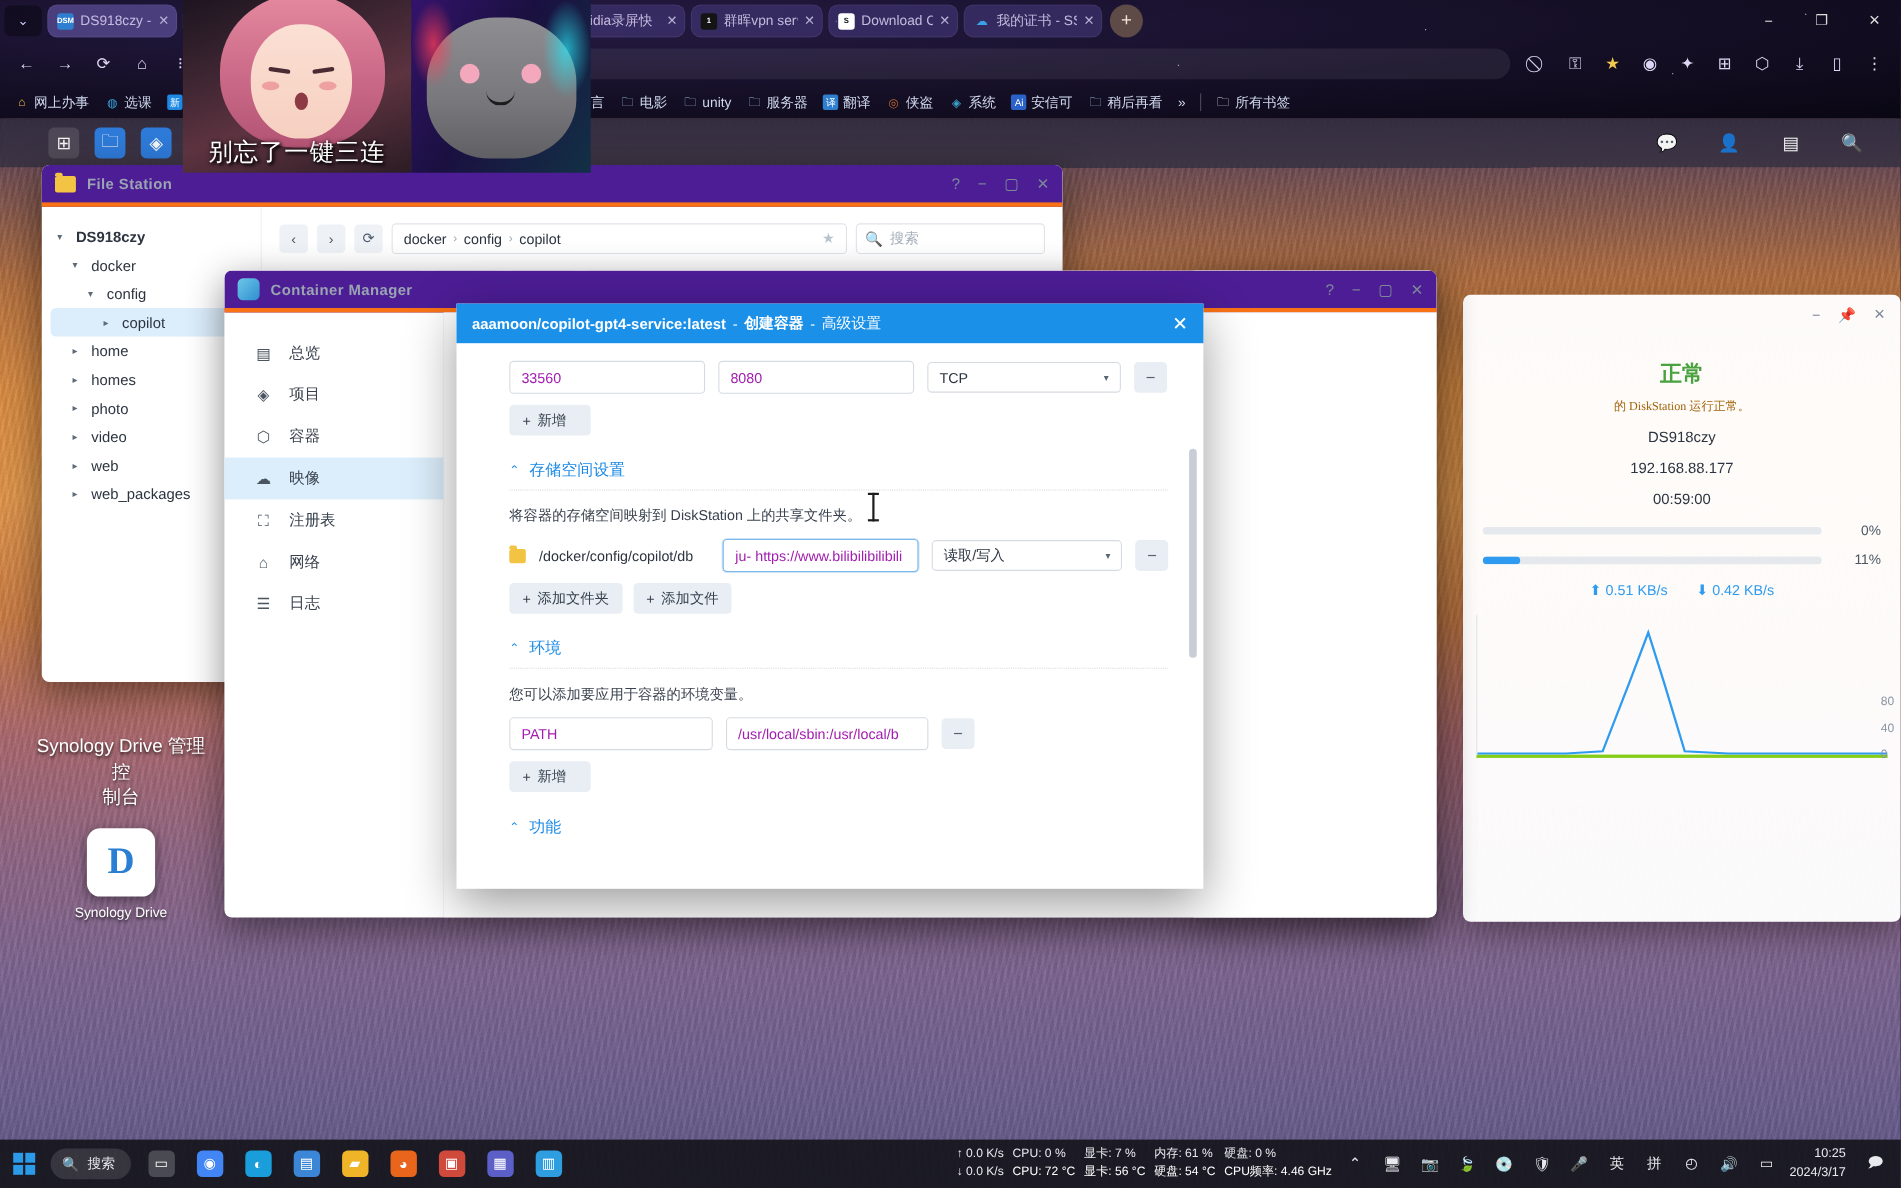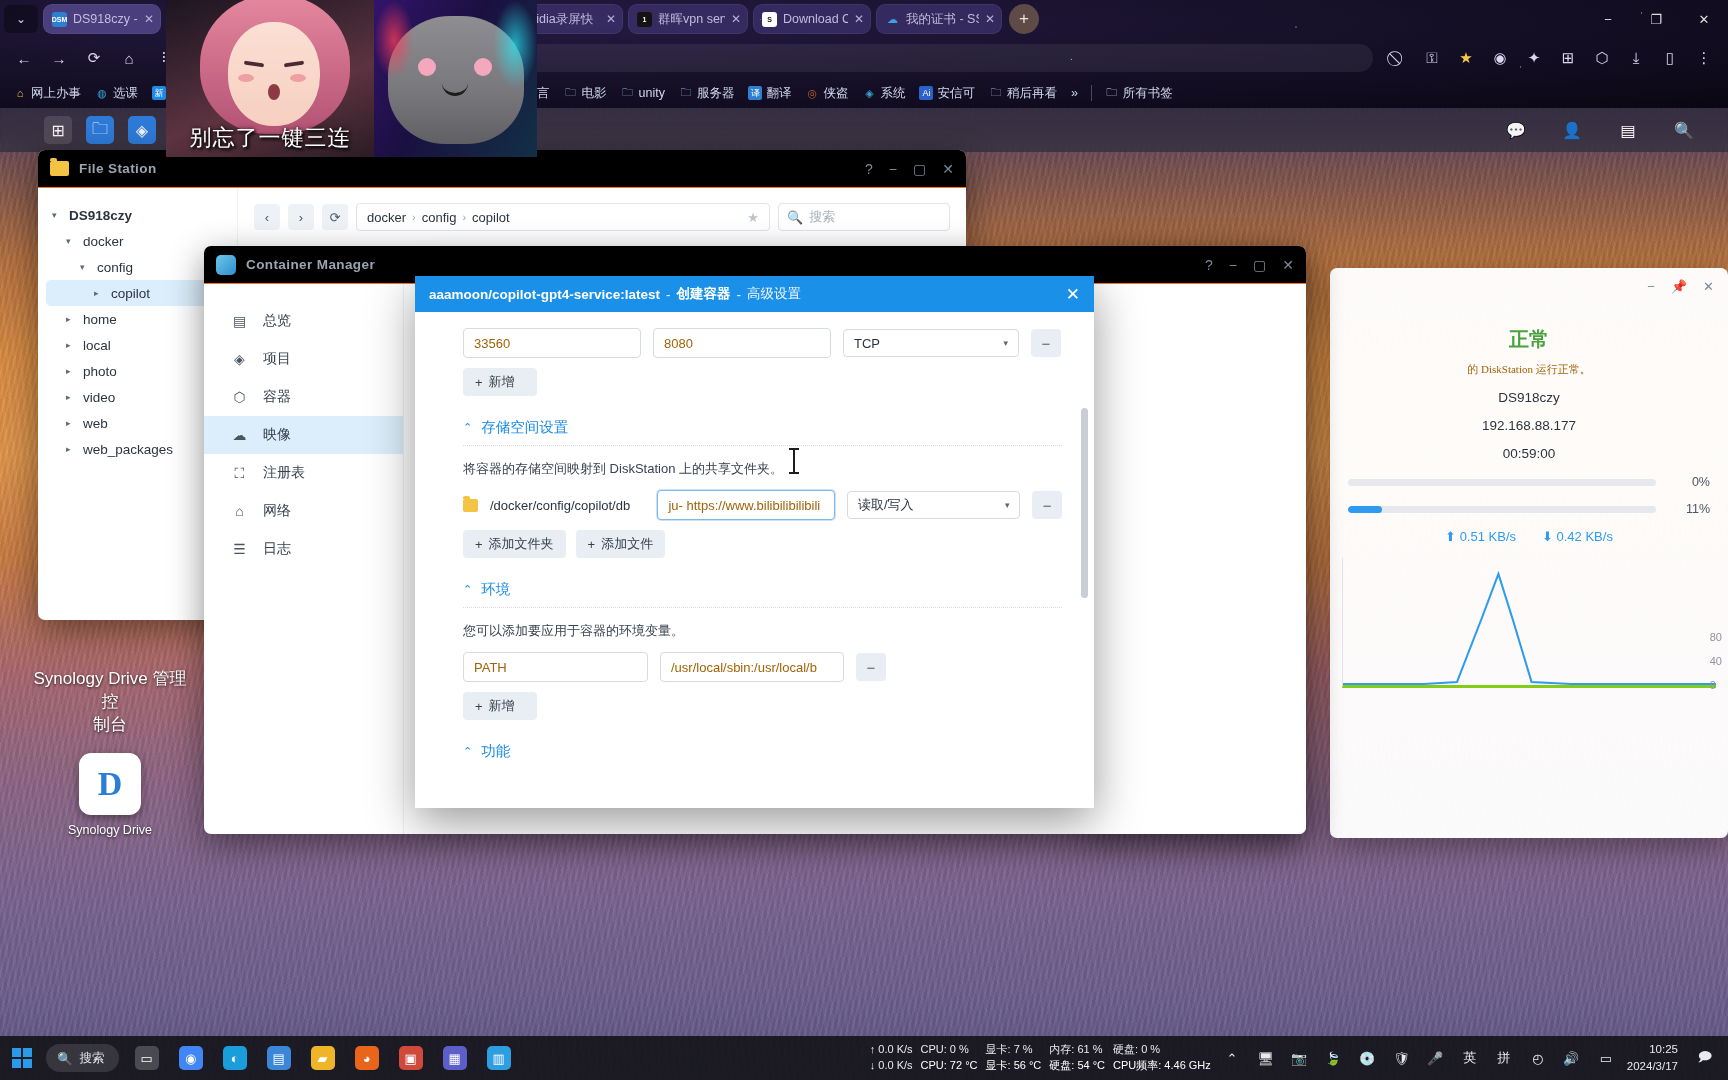--- a/index.html
+++ b/index.html
@@ -106,21 +106,21 @@
     background:rgba(26,34,56,.55); backdrop-filter:blur(6px); display:flex; align-items:center; }
   #dsm-topbar .left{ display:flex; align-items:center; gap:14px; padding-left:44px;}
   #dsm-topbar .right{ margin-left:auto; display:flex; align-items:center; gap:28px; padding-right:30px;}
   .dsmico{ width:28px;height:28px;display:flex;align-items:center;justify-content:center;color:#fff;font-size:16px;opacity:.95;}
   .dsmico.sq{ background:rgba(255,255,255,.12); border-radius:5px;}
   .dsmico.blue{ background:#2e7fe0; border-radius:5px;}
 
   
   .win{ position:absolute; background:#fff; border-radius:7px; box-shadow:0 10px 34px rgba(0,0,0,.45); overflow:hidden; }
   .win-title{ height:38px; display:flex; align-items:center; padding:0 12px; font-size:13.5px; color:#8d98a7;
-    border-bottom:1px solid #f97316; background:#000000;justify-content:space-between; }
+    border-bottom:4px solid #f97316; background:#4c1d95;justify-content:space-between; }
   .win-title .wt{ font-weight:700; letter-spacing:.4px; margin-left:10px; color:#9aa4b2;}
   .win-btns{ margin-left:auto; display:flex; align-items:center; gap:16px; color:#7c8899; font-size:14px;}
 
   
   #filestation{ left:38px; top:150px; width:928px; height:470px; z-index:4; }
   #fs-body{ display:flex; height:432px; }
   #fs-side{ width:200px; border-right:1px solid #eef1f5; padding:14px 8px; font-size:13.5px; color:#2c3440;}
   .fs-node{ display:flex; align-items:center; gap:6px; height:26px; border-radius:5px; padding:0 6px; white-space:nowrap;}
   .fs-node .caret{ width:11px; color:#5d6a7a; font-size:9px; }
   .fs-node.sel{ background:#dcedfb; }
@@ -152,21 +152,21 @@
   #modal-title .sub{ font-weight:400; opacity:.95;}
   #modal-title .mx{ margin-left:auto; font-size:17px; line-height:1; cursor:default;}
   #modal-scroll{ flex:1; position:relative; overflow:hidden; padding:16px 32px 0 48px; }
   #modal-scrollbar{ position:absolute; right:6px; top:96px; width:7px; height:190px; border-radius:4px; background:#c9ced6;}
   #modal-foot{ height:52px; border-top:1px solid #edf0f3; display:flex; align-items:center; justify-content:flex-end; gap:12px; padding-right:22px;}
   .dlg-btn{ height:32px; min-width:108px; border-radius:5px; font-size:13.5px; display:flex;align-items:center;justify-content:center;}
   .dlg-btn.ghost{ border:1px solid #d5dae0; color:#36414e; background:#fff;}
   .dlg-btn.primary{ background:#1a90e8; color:#fff; }
 
   .row{ display:flex; align-items:center; gap:12px; margin-bottom:10px; }
-  .fld{ height:17px; border:1px solid #d6dbe1; border-radius:4px; padding:14px 10px; font-size:13px; color:#a16207;
+  .fld{ height:17px; border:1px solid #d6dbe1; border-radius:4px; padding:14px 10px; font-size:13px; color:#a21caf;
     display:flex; align-items:center; background:#fff; overflow:hidden; white-space:nowrap;}
   .fld.focus{ border-color:#7fb8ea; box-shadow:0 0 0 1px rgba(127,184,234,.4);}
   .sel-fld{ height:28px; border:1px solid #d6dbe1; border-radius:4px; padding:0 10px; font-size:13px; color:#2b3440;
     display:flex; align-items:center; justify-content:space-between; background:#fff;}
   .minus{ width:30px;height:28px;background:#e9eef4;border-radius:4px;display:flex;align-items:center;justify-content:center;color:#56616e;font-size:15px;}
   .addbtn{ height:28px;background:#e9eef4;border-radius:4px;padding:0 12px;display:flex;align-items:center;gap:6px;
     font-size:13px;color:#36414e;}
   .sec-head{ display:flex; align-items:center; gap:9px; color:#1a8ae5; font-size:14.5px; margin:22px 0 0 0;}
   .sec-head .chev{ font-size:11px; }
   .sec-rule{ border-bottom:1px dotted #d7dce2; margin:8px 0 14px 0;}
@@ -452,21 +452,21 @@
         <div class="fs-node sel" style="padding-left: 48px;">
           <span class="caret">▸</span>
           <span>copilot</span>
         </div>
         <div class="fs-node" style="padding-left: 20px;">
           <span class="caret">▸</span>
           <span>home</span>
         </div>
         <div class="fs-node" style="padding-left: 20px;">
           <span class="caret">▸</span>
-          <span>local</span>
+          <span>homes</span>
         </div>
         <div class="fs-node" style="padding-left: 20px;">
           <span class="caret">▸</span>
           <span>photo</span>
         </div>
         <div class="fs-node" style="padding-left: 20px;">
           <span class="caret">▸</span>
           <span>video</span>
         </div>
         <div class="fs-node" style="padding-left: 20px;">

